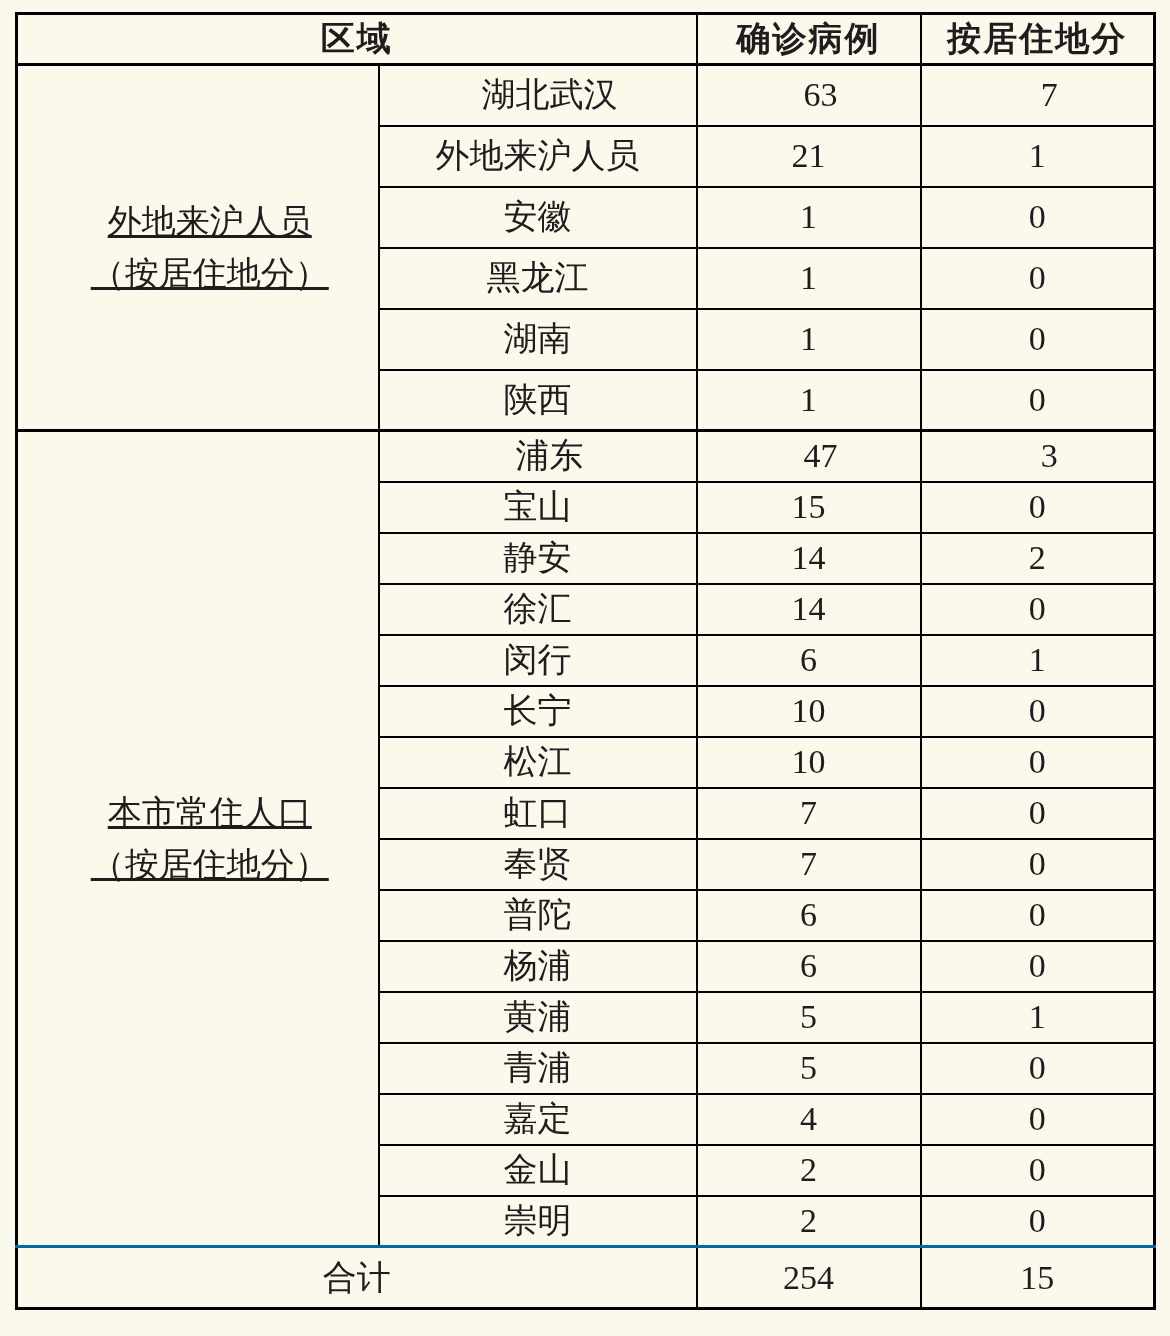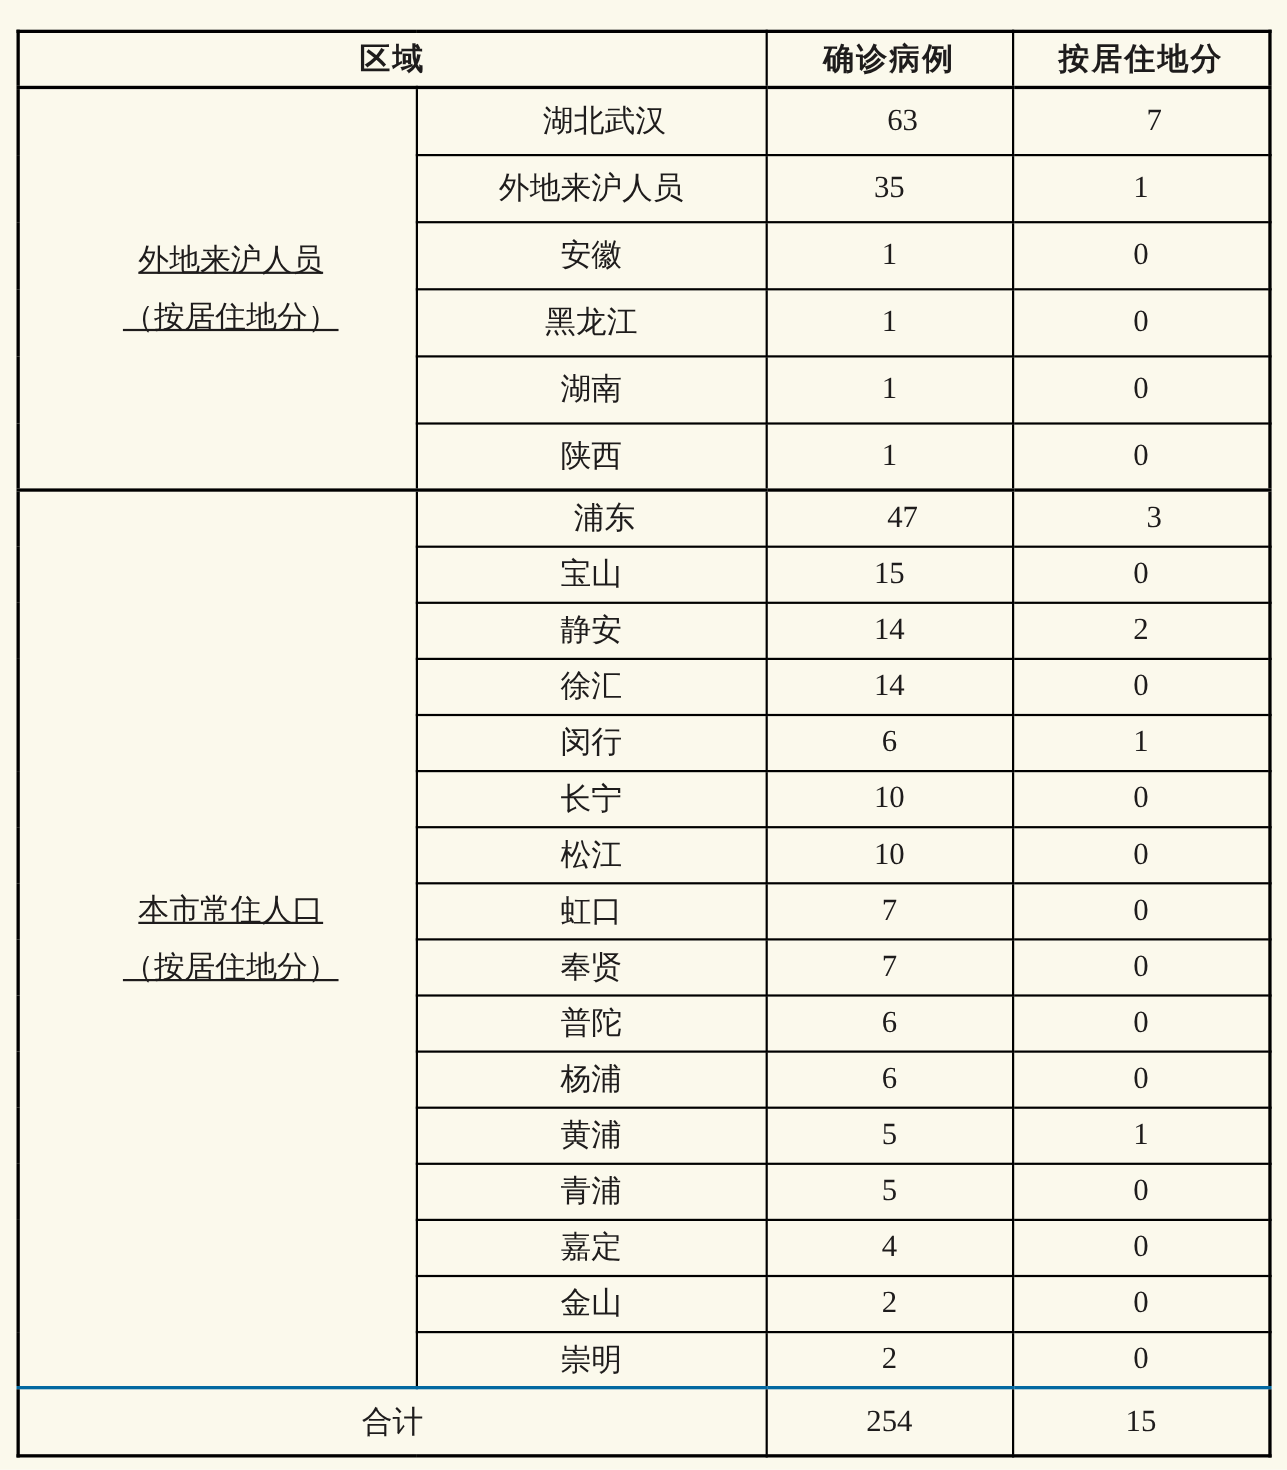--- a/index.html
+++ b/index.html
@@ -16,22 +16,21 @@
     overflow: hidden;
   }
   table.region-table {
     position: absolute;
     left: 15px;
     top: 12px;
     width: 1138px;
     border-collapse: collapse;
     table-layout: fixed;
     border: 3px solid #000;
-    font-size: 28px;
-    margin-top: 15px;
+    font-size: 34px;
   }
   col.c1 { width: 362px; }
   col.c2 { width: 318px; }
   col.c3 { width: 224px; }
   col.c4 { width: 234px; }
 
   th, td {
     border: 2px solid #000;
     text-align: center;
     vertical-align: middle;
@@ -79,21 +78,21 @@
           <td rowspan="6" class="group-label">
             <div>外地来沪人员</div>
             <div>（按居住地分）</div>
           </td>
           <td>湖北武汉</td>
           <td>63</td>
           <td>7</td>
         </tr>
         <tr class="group-0">
           <td>外地来沪人员</td>
-          <td>35</td>
+          <td>21</td>
           <td>1</td>
         </tr>
         <tr class="group-0">
           <td>安徽</td>
           <td>1</td>
           <td>0</td>
         </tr>
         <tr class="group-0">
           <td>黑龙江</td>
           <td>1</td>

